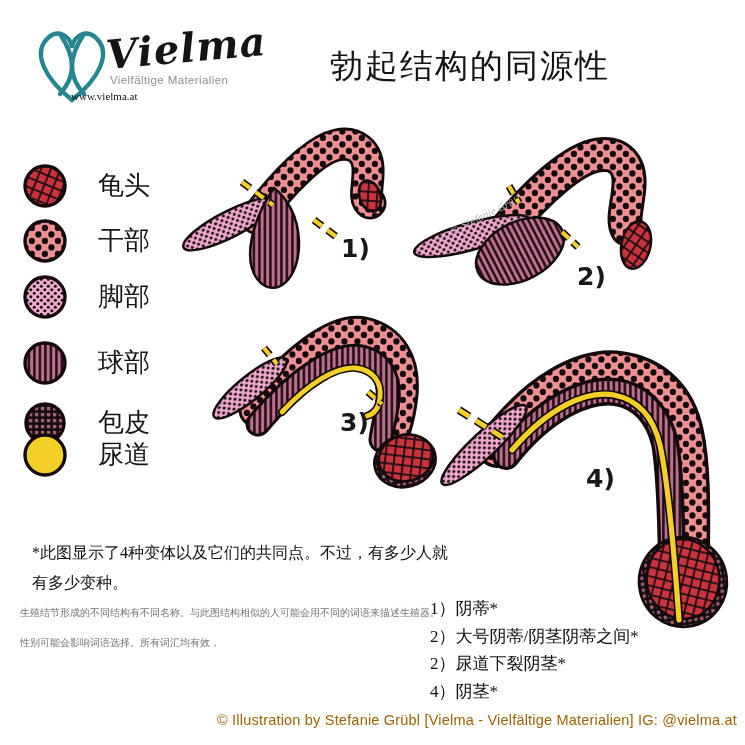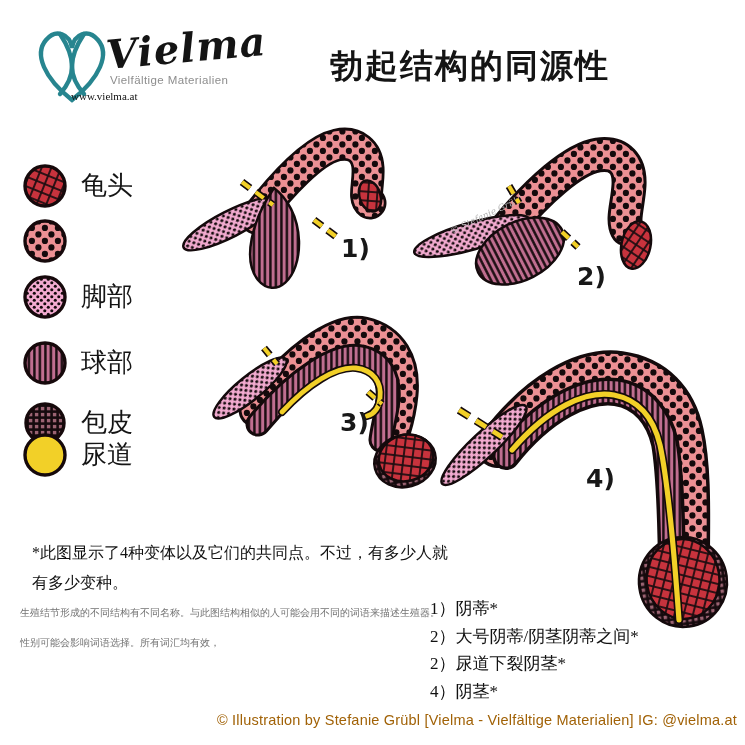--- a/index.html
+++ b/index.html
@@ -10,23 +10,23 @@
   .logo-heart{position:absolute;left:26px;top:18px;}
   .brand{position:absolute;left:106px;top:24px;font-family:"DejaVu Serif",serif;
          font-style:italic;font-weight:700;font-size:40px;color:#141414;
          transform:rotate(-5deg);letter-spacing:1px;}
   .tagline{position:absolute;left:110px;top:74px;font-family:"Liberation Sans",sans-serif;
            font-size:11.5px;color:#8d8d8d;letter-spacing:.4px;}
   .site-url{position:absolute;left:71px;top:90px;font-family:Liberation Serif, serif;
             font-size:11px;color:#111;}
   
   .title{position:absolute;left:300px;top:44px;width:340px;text-align:center;
-         font-size:33px;font-weight:700;letter-spacing:2px;color:#141414;}
-  
-  .legend-row{position:absolute;left:22px;display:flex;align-items:center;gap:13px;height:46px;text-align:right;}
+         font-size:33px;font-weight:400;letter-spacing:2px;color:#141414;}
+  
+  .legend-row{position:absolute;left:22px;display:flex;align-items:center;gap:30px;height:46px;text-align:right;}
   .legend-label{font-size:26px;color:#141414;line-height:46px;white-space:nowrap;}
   
   .fig{position:absolute;}
   .fig-label{position:absolute;font-family:"DejaVu Sans",sans-serif;font-weight:700;
              font-size:25px;color:#181818;}
   .watermark{font-family:"DejaVu Serif",serif;font-style:italic;fill:#b5b5b5;font-size:9px;}
   
   .footnote{position:absolute;left:32px;top:538px;width:420px;font-size:16px;
             line-height:30px;color:#111;}
   .paragraph{position:absolute;left:20px;top:598px;width:424px;font-size:10px;
@@ -89,20 +89,21 @@
   <div class="legend-row" style="top:163px">
     <svg width="46" height="46">
         <circle cx="23" cy="23" r="20" fill="url(#pat-glans)" stroke="#16090b" stroke-width="3.4"></circle>
       </svg>
     <div class="legend-label">龟头</div>
   </div>
   <div class="legend-row" style="top:218px">
     <svg width="46" height="46">
         <circle cx="23" cy="23" r="20" fill="url(#pat-shaft)" stroke="#16090b" stroke-width="3.4"></circle>
       </svg>
+    <div class="legend-label">干部</div>
   </div>
   <div class="legend-row" style="top:274px">
     <svg width="46" height="46">
         <circle cx="23" cy="23" r="20" fill="url(#pat-crura)" stroke="#16090b" stroke-width="3.4"></circle>
       </svg>
     <div class="legend-label">脚部</div>
   </div>
   <div class="legend-row" style="top:340px">
     <svg width="46" height="46">
         <circle cx="23" cy="23" r="20" fill="url(#pat-bulb)" stroke="#16090b" stroke-width="3.4"></circle>

